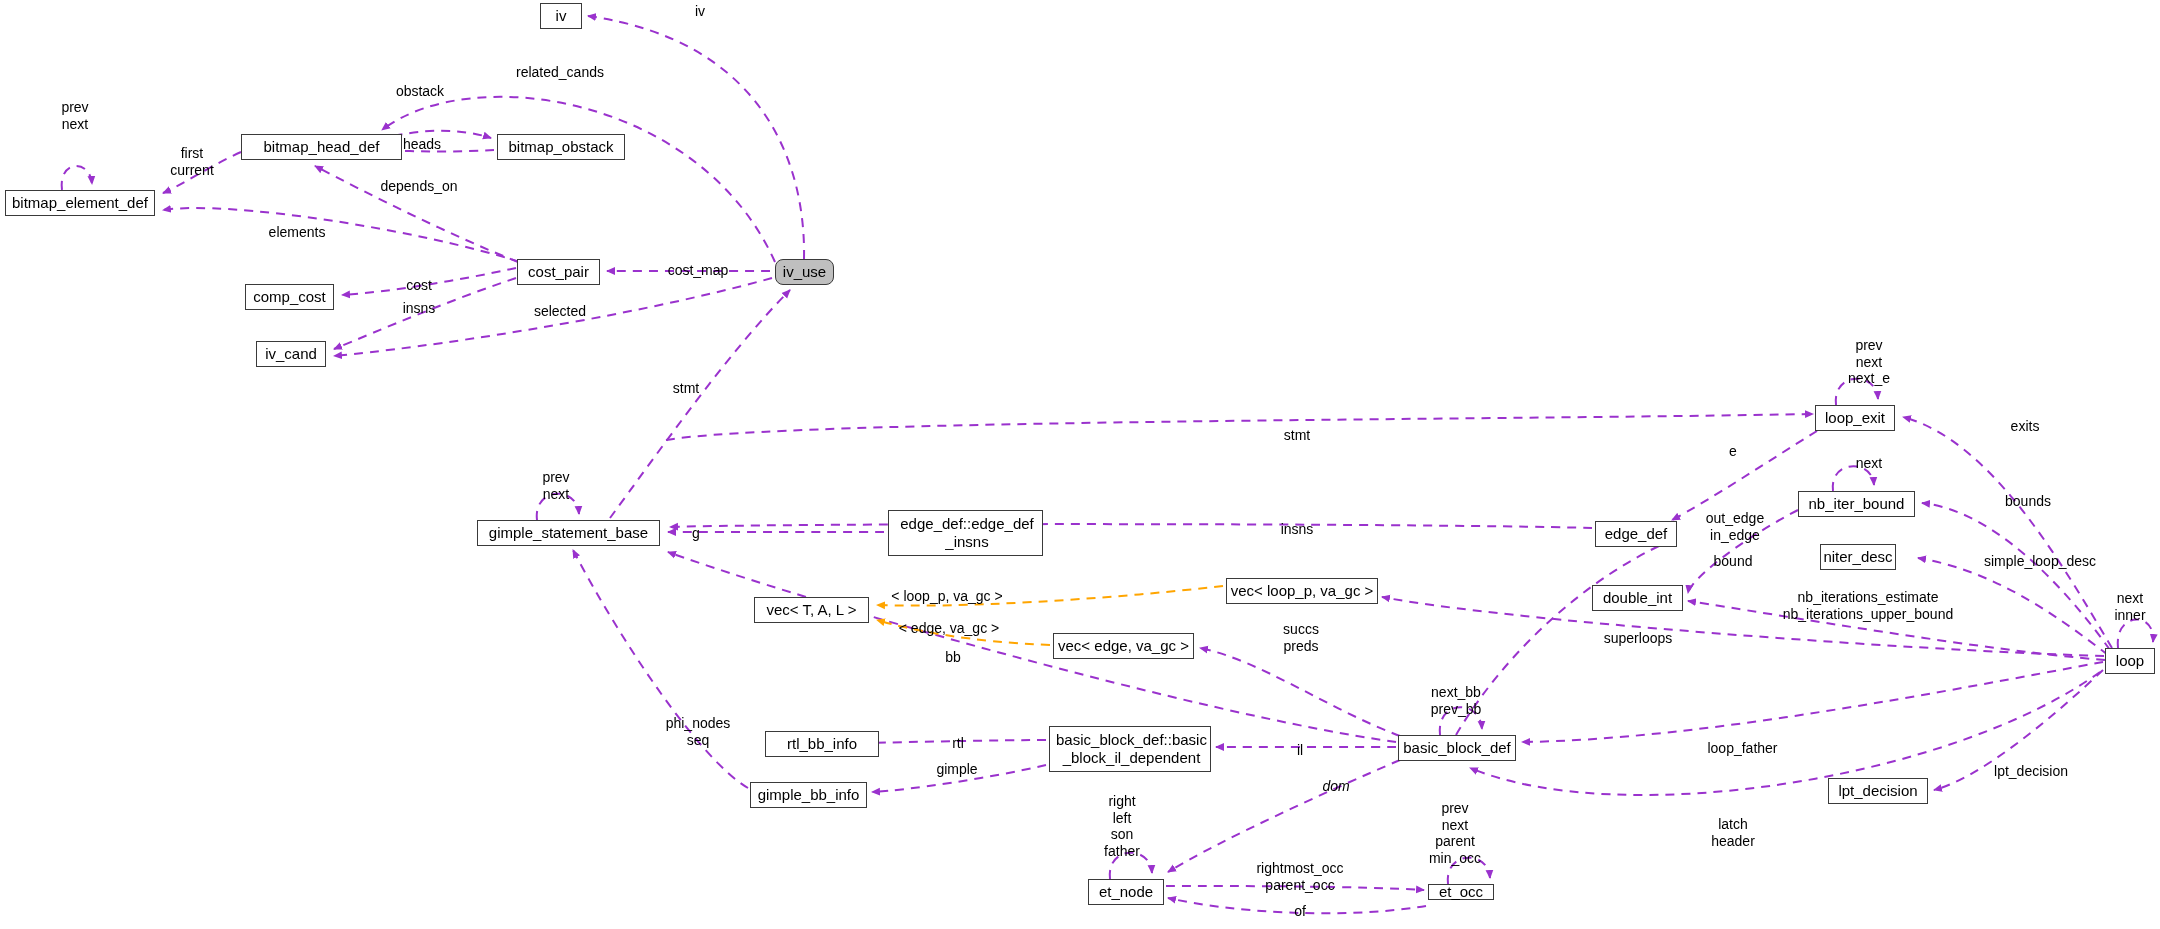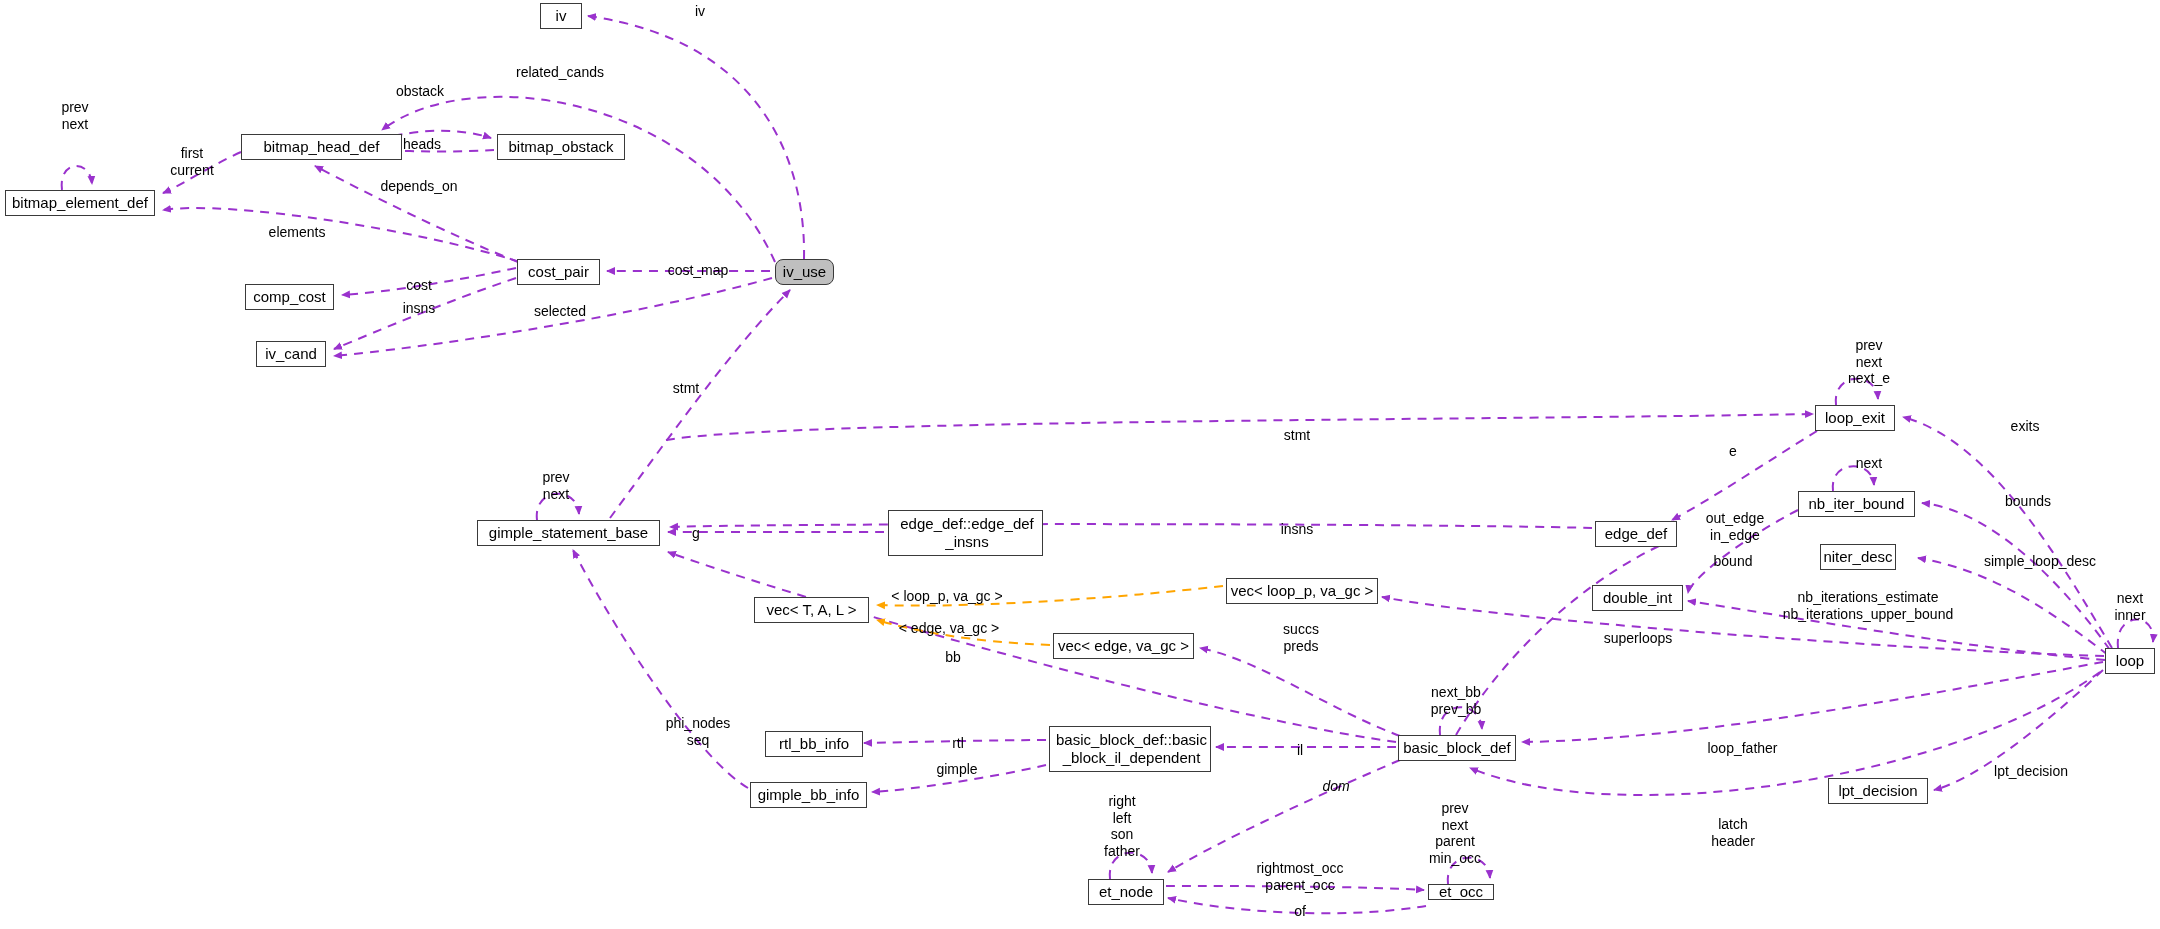--- a/index.html
+++ b/index.html
@@ -182,21 +182,21 @@
   <div class="node" id="n-gimple_statement_base" style="left: 477px; top: 520px; width: 183px; height: 26px;">gimple_statement_base</div>
   <div class="node twoline" id="n-edge_def_edge_def_insns" style="left: 888px; top: 510px; width: 155px; height: 46px;">edge_def::edge_def
 _insns</div>
   <div class="node" id="n-edge_def" style="left: 1595px; top: 521px; width: 82px; height: 26px;">edge_def</div>
   <div class="node" id="n-niter_desc" style="left: 1820px; top: 544px; width: 76px; height: 26px;">niter_desc</div>
   <div class="node" id="n-vec_T_A_L" style="left: 754px; top: 597px; width: 115px; height: 26px;">vec&lt; T, A, L &gt;</div>
   <div class="node" id="n-vec_loop_p_va_gc" style="left: 1226px; top: 578px; width: 152px; height: 26px;">vec&lt; loop_p, va_gc &gt;</div>
   <div class="node" id="n-double_int" style="left: 1592px; top: 585px; width: 91px; height: 26px;">double_int</div>
   <div class="node" id="n-vec_edge_va_gc" style="left: 1053px; top: 633px; width: 141px; height: 26px;">vec&lt; edge, va_gc &gt;</div>
   <div class="node" id="n-loop" style="left: 2105px; top: 648px; width: 50px; height: 26px;">loop</div>
-  <div class="node" id="n-rtl_bb_info" style="left: 765px; top: 731px; width: 98px; height: 26px;">rtl_bb_info</div>
+  <div class="node" id="n-rtl_bb_info" style="left: 765px; top: 731px; width: 114px; height: 26px;">rtl_bb_info</div>
   <div class="node twoline" id="n-bb_def_il_dependent" style="left: 1049px; top: 726px; width: 162px; height: 46px;">basic_block_def::basic
 _block_il_dependent</div>
   <div class="node" id="n-basic_block_def" style="left: 1398px; top: 735px; width: 118px; height: 26px;">basic_block_def</div>
   <div class="node" id="n-gimple_bb_info" style="left: 750px; top: 782px; width: 117px; height: 26px;">gimple_bb_info</div>
   <div class="node" id="n-lpt_decision" style="left: 1828px; top: 778px; width: 100px; height: 26px;">lpt_decision</div>
   <div class="node" id="n-et_node" style="left: 1088px; top: 879px; width: 76px; height: 26px;">et_node</div>
   <div class="node" id="n-et_occ" style="left: 1428px; top: 884px; width: 66px; height: 16px;">et_occ</div>
 
   <div id="label-layer">
       <div class="elabel" style="left: 700px; top: 3px;">iv</div>

